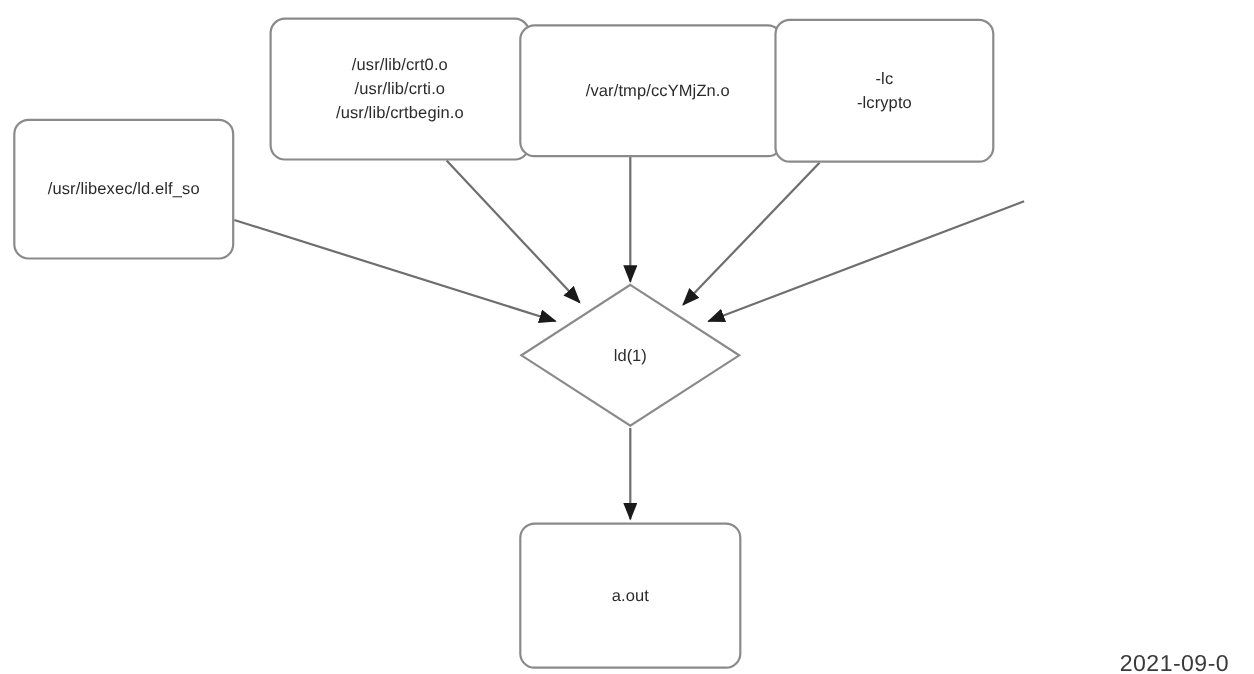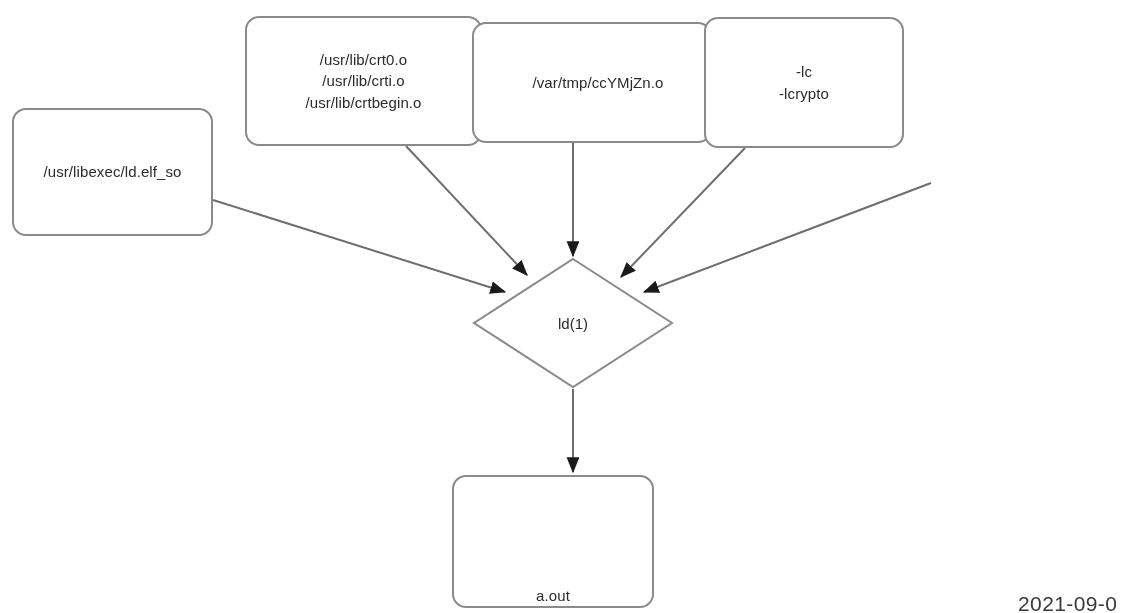--- a/index.html
+++ b/index.html
@@ -116,19 +116,19 @@
   </div>
 
 
   <div class="diamond-wrap" style="left:472px; top:257px; width:202px; height:132px;justify-content:center;">
     <svg class="diamond-shape" viewBox="0 0 202 132" preserveAspectRatio="none">
       <polygon points="101,2 200,66 101,130 2,66" fill="#ffffff" stroke="#8a8a8a" stroke-width="2"></polygon>
     </svg>
     <span class="diamond-label">ld(1)</span>
   </div>
 
-  <div class="node" style="left:452px; top:475px; width:202px; height:133px;align-items:flex-end;">
+  <div class="node" style="left:472px; top:475px; width:202px; height:133px;">
     <span class="node-label">a.out</span>
   </div>
 
   <div class="corner-stamp" style="left:1018px; top:592px;">2021-09-0</div>
 
 </div>
 
 </body></html>

